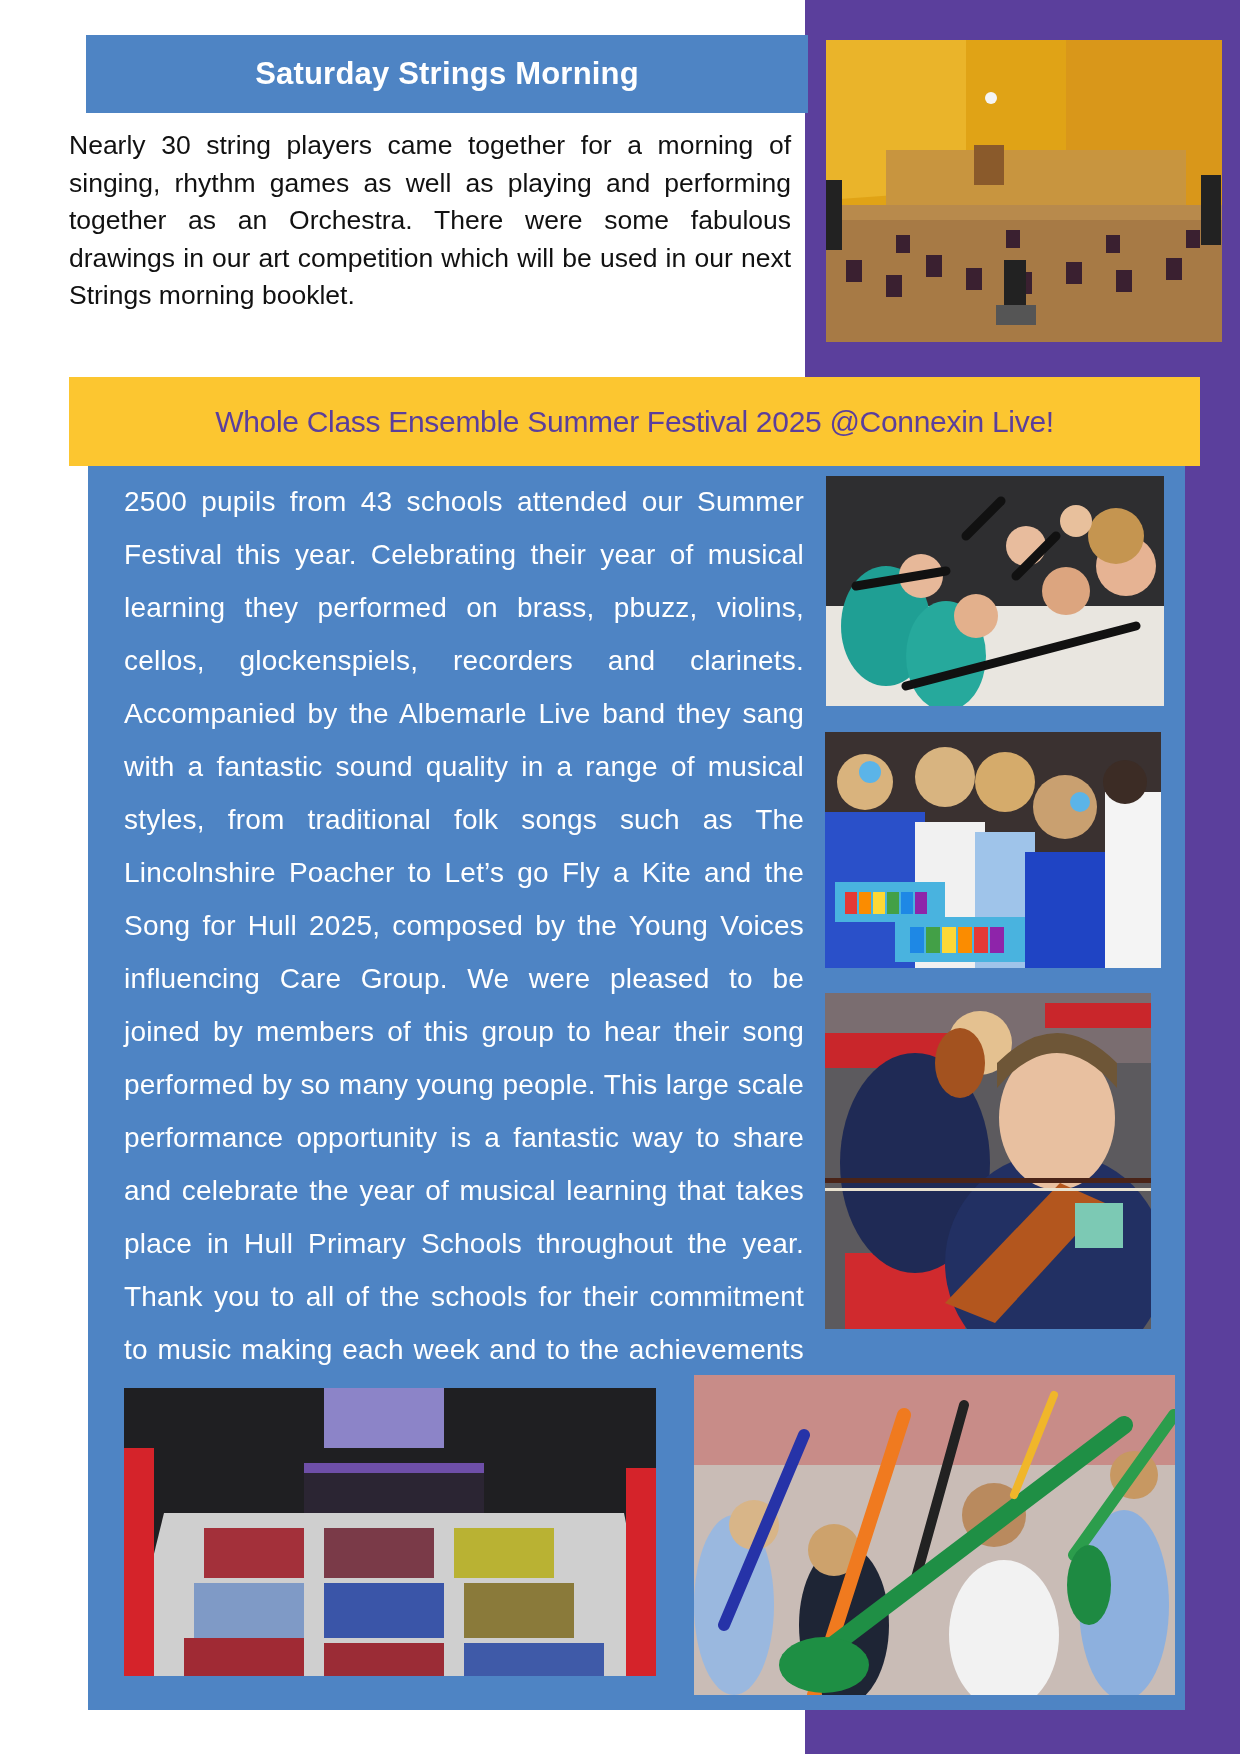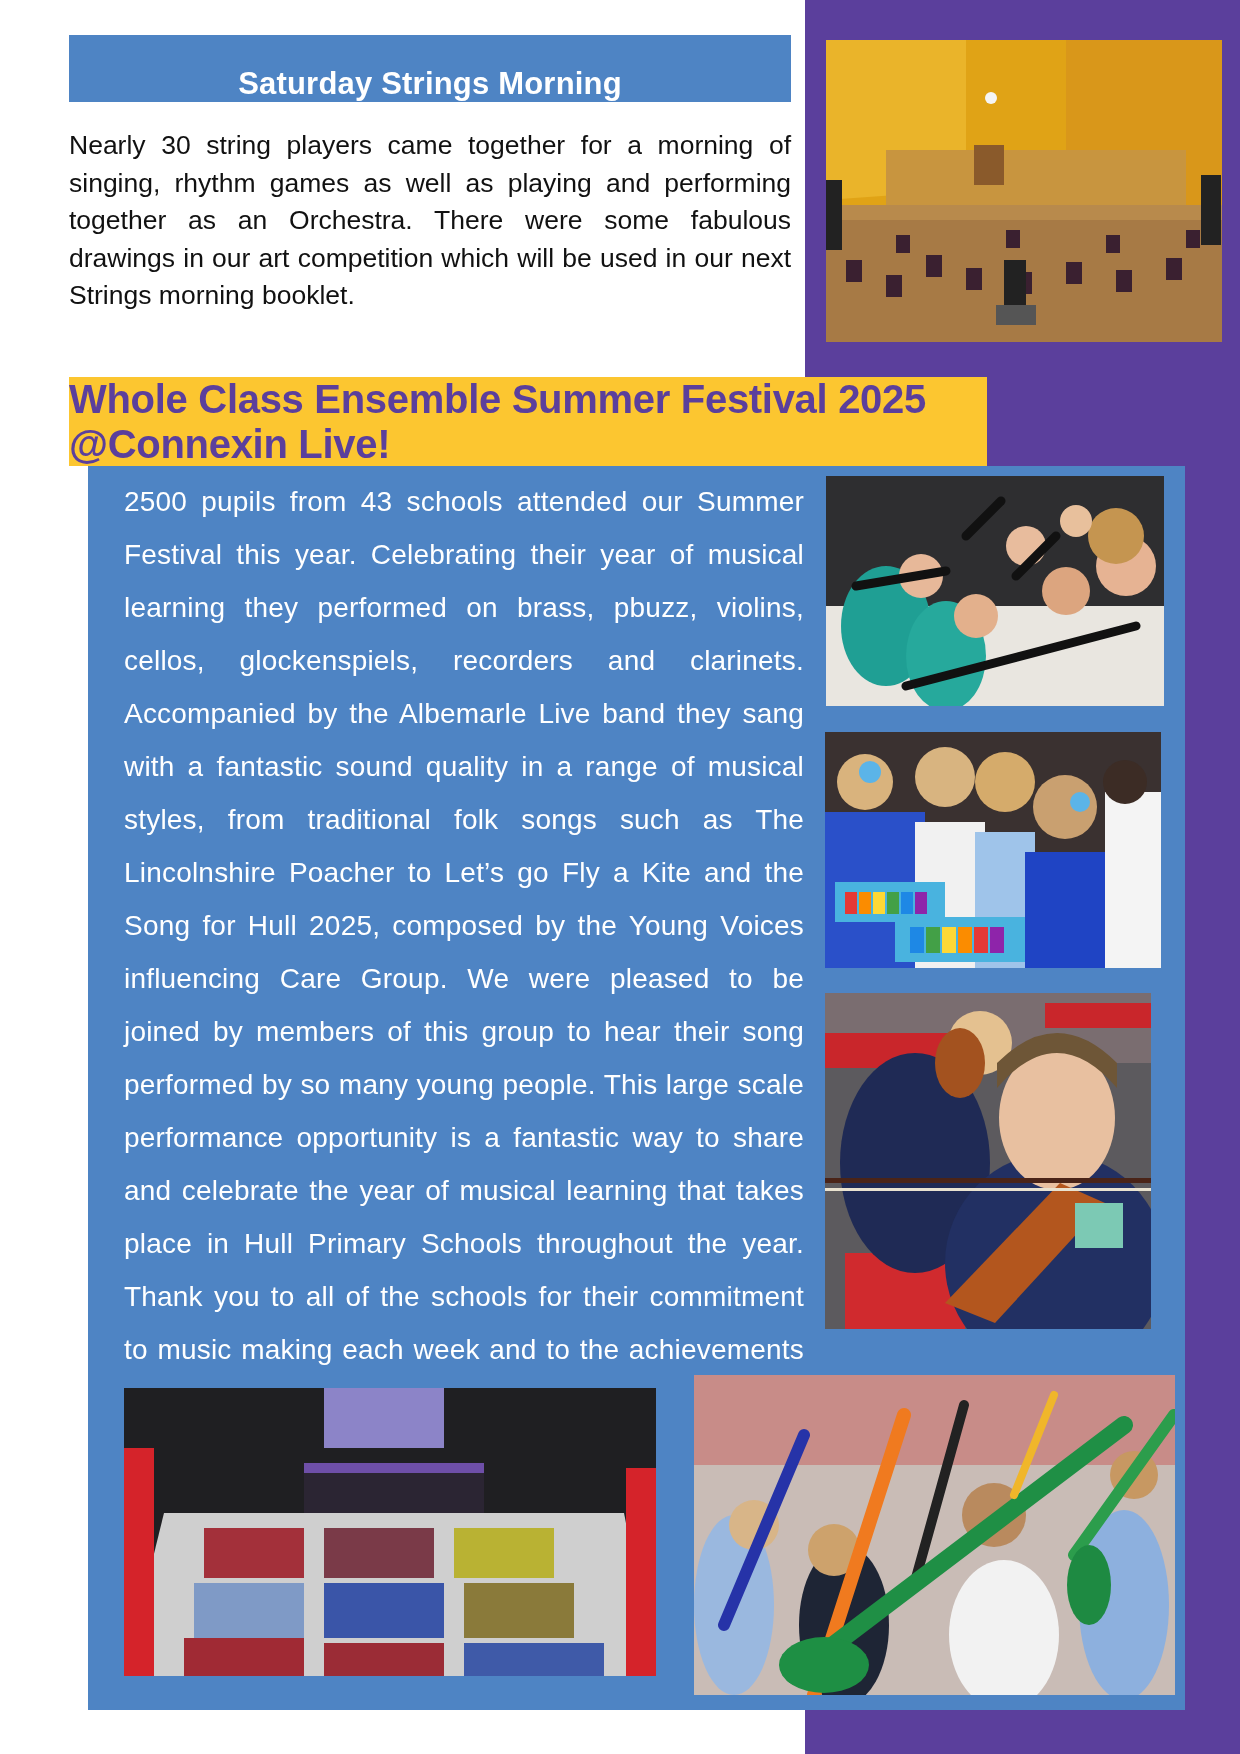--- a/index.html
+++ b/index.html
@@ -3,34 +3,34 @@
 <meta charset="utf-8">
 <style>
   html, body { margin: 0; padding: 0; }
   body {
     width: 1240px; height: 1754px; position: relative; overflow: hidden;
     background: #ffffff;
     font-family: "Liberation Sans", "DejaVu Sans", sans-serif;
   }
   .purple-col { position: absolute; left: 805px; top: 0; width: 435px; height: 1754px; background: #5b3f9c; }
   .title-bar {
-    position: absolute; left: 69px; top: 35px; width: 722px; height: 67px;
+    position: absolute; left: 86px; top: 35px; width: 722px; height: 78px;
     background: #4e84c4; color: #fff; font-weight: bold; font-size: 31px;
-    display: flex; align-items: flex-end; justify-content: center; letter-spacing: 0.2px;
+    display: flex; align-items: center; justify-content: center; letter-spacing: 0.2px;
   }
   .intro {
     position: absolute; left: 69px; top: 127px; width: 722px;
     font-size: 26.5px; line-height: 37.5px; color: #111; text-align: justify;
     text-align-last: left;
   }
   .photo { position: absolute; overflow: hidden; }
   .photo svg { display: block; width: 100%; height: 100%; }
   .banner {
-    position: absolute; left: 69px; top: 377px; width: 918px; height: 89px;
-    background: #fcc630; color: #5b3f9c; font-weight: bold; font-size: 40px;
+    position: absolute; left: 69px; top: 377px; width: 1131px; height: 89px;
+    background: #fcc630; color: #5b3f9c; font-weight: normal; font-size: 30px;
     display: flex; align-items: center; justify-content: center; letter-spacing: -0.3px;
   }
   .blue-panel { position: absolute; left: 88px; top: 466px; width: 1097px; height: 1244px; background: #4e84c4; }
   .festival-text {
     position: absolute; left: 124px; top: 475px; width: 680px;
     font-size: 28px; line-height: 53px; color: #fff; text-align: justify;
     text-align-last: left; letter-spacing: 0.2px;
   }
 </style>
 </head>

